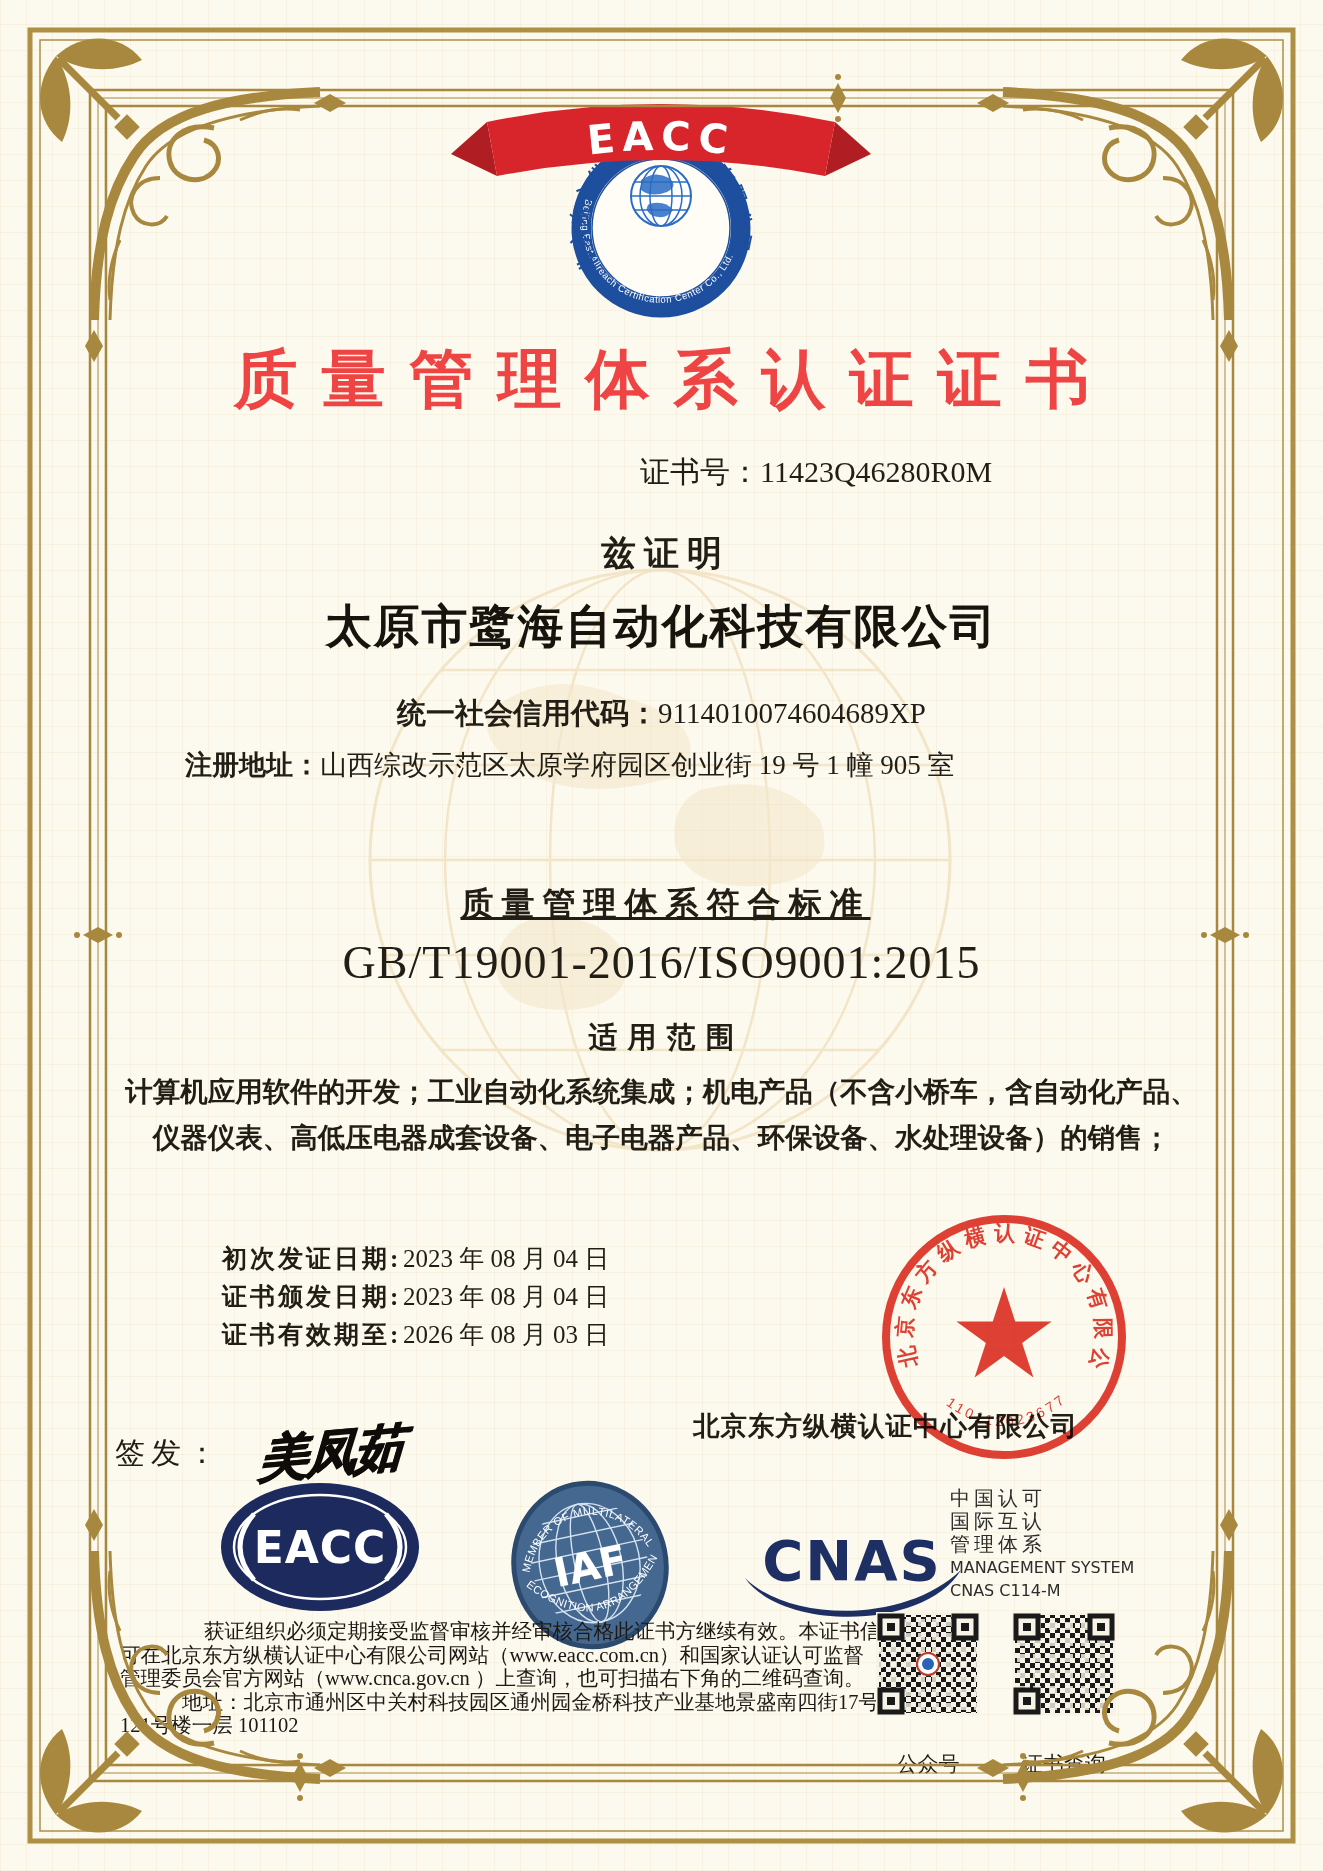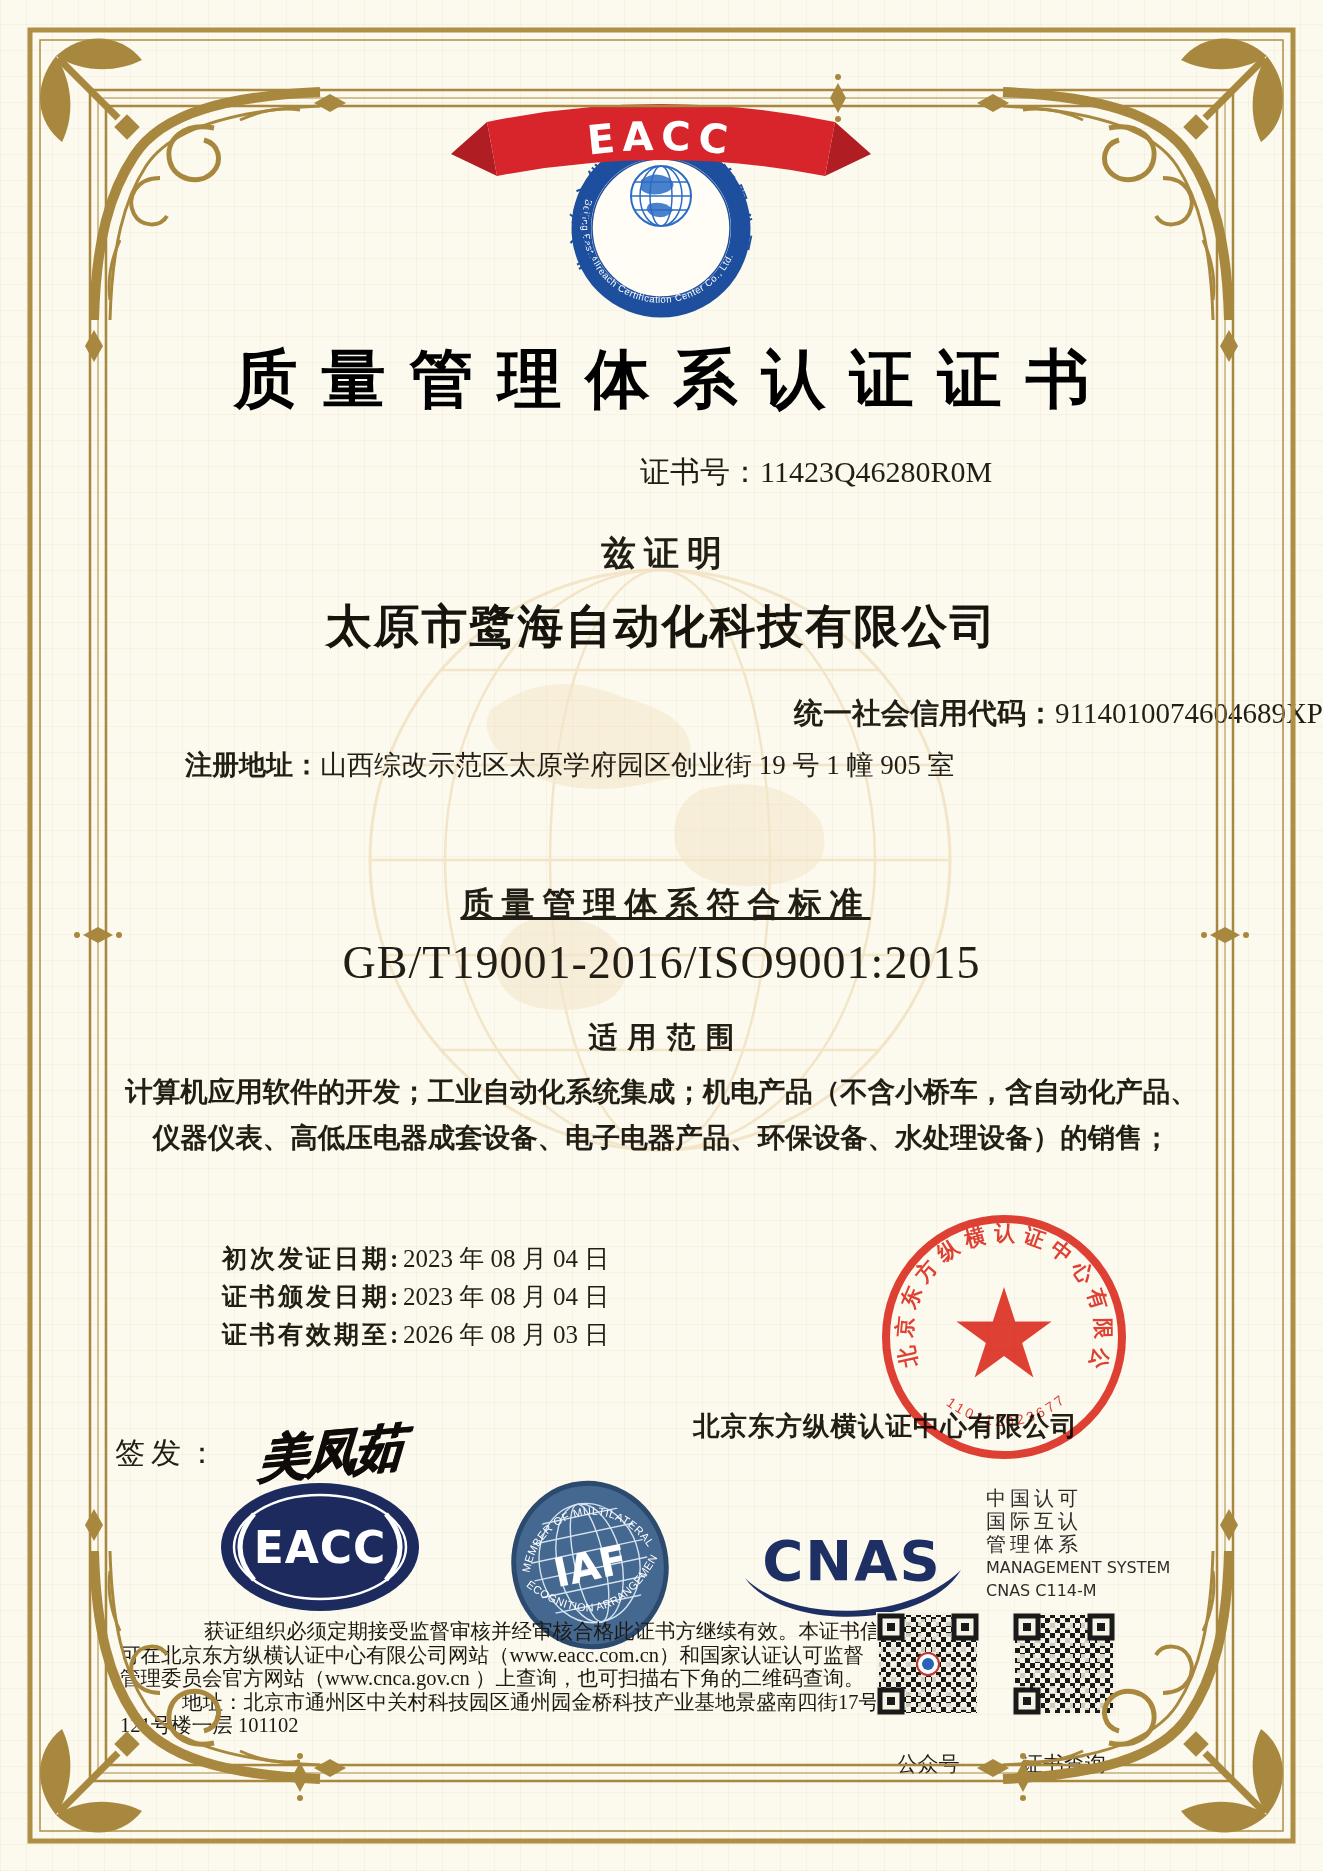--- a/index.html
+++ b/index.html
@@ -14,27 +14,27 @@
       repeating-linear-gradient(0deg, rgba(205,180,120,.10) 0 1px, transparent 1px 26px),
       repeating-linear-gradient(90deg, rgba(205,180,120,.10) 0 1px, transparent 1px 26px);
   }
   .abs{position:absolute;}
   .ctr{left:0;right:0;text-align:center;}
   svg{display:block;}
   .frame{left:0;top:0;z-index:3;pointer-events:none;}
   .wm{left:310px;top:560px;z-index:1;opacity:.5;}
   .toplogo{left:451px;top:92px;z-index:2;}
   .title{top:336px;z-index:2;font-family:"DejaVu Sans",sans-serif;font-weight:900;
-         font-size:64px;letter-spacing:24px;color:#000000;text-indent:24px;}
+         font-size:64px;letter-spacing:24px;color:#ef4444;text-indent:24px;}
   .certno{top:452px;left:640px;z-index:2;font-size:30px;}
   .certno .lbl{font-weight:400;}
   .certify{top:530px;z-index:2;font-size:35px;letter-spacing:8px;font-weight:600;text-indent:8px;}
   .company{top:596px;z-index:2;font-family:"DejaVu Sans",sans-serif;font-weight:900;
            font-size:46px;letter-spacing:2px;color:#17130d;}
-  .credit{top:694px;z-index:2;font-size:29px;text-align:right;}
+  .credit{top:694px;z-index:2;font-size:29px;}
   .credit .lbl{font-weight:700;}
   .addr{top:744px;left:185px;z-index:2;font-size:27px;line-height:43px;}
   .addr .lbl{font-weight:700;}
   .stdhead{top:882px;z-index:2;font-size:33px;font-weight:700;letter-spacing:8px;text-indent:8px;text-decoration:underline;}
   .stdcode{top:936px;z-index:2;font-size:46px;letter-spacing:1px;}
   .scopehead{top:1018px;z-index:2;font-size:29px;font-weight:600;letter-spacing:10px;text-indent:10px;}
   .scope{top:1068px;z-index:2;font-family:"DejaVu Sans",sans-serif;font-weight:600;
          font-size:27.5px;line-height:46px;}
   .dates{top:1240px;left:222px;z-index:2;font-size:25px;line-height:38px;}
   .dates .lbl{display:inline-block;width:181px;letter-spacing:3px;font-weight:600;}
@@ -43,21 +43,21 @@
   .stamp{left:874px;top:1207px;z-index:4;mix-blend-mode:multiply;opacity:.93;}
   .issuer{top:1408px;left:693px;z-index:3;font-size:26.5px;font-weight:600;letter-spacing:1px;}
   .signrow{top:1420px;left:115px;z-index:2;display:flex;align-items:center;gap:35px;}
   .signrow .lbl{font-size:30px;letter-spacing:6px;}
   .signature{font-family:"DejaVu Serif",serif;font-style:italic;font-weight:900;font-size:50px;
              color:#0e0b08;transform:rotate(-5deg) skewX(-8deg);letter-spacing:-2px;
              text-shadow:1.5px 0 currentColor,0 1px currentColor;}
   .logo-eacc{left:214px;top:1478px;z-index:2;}
   .logo-iaf{left:495px;top:1480px;z-index:2;}
   .logo-cnas{left:737px;top:1528px;z-index:2;}
-  .accred{left:950px;top:1487px;z-index:2;color:#2e2d2b;font-family:"DejaVu Sans",sans-serif;margin-left:36px;}
+  .accred{left:950px;top:1487px;z-index:2;color:#2e2d2b;font-family:"DejaVu Sans",sans-serif;}
   .accred .cn{font-size:20px;letter-spacing:4px;line-height:23px;}
   .accred .en{font-size:16px;line-height:23px;}
   .notice{left:120px;top:1620px;z-index:2;font-size:20.5px;line-height:23.5px;color:#1d1812;}
   .notice .ln{white-space:nowrap;}
   .notice .ln.i1{padding-left:84px;}
   .notice .ln.i4{padding-left:62px;}
   .qr{z-index:2;}
   .qr1{left:876px;top:1612px;}
   .qr2{left:1012px;top:1612px;}
   .qrlabel{z-index:2;top:1750px;font-size:21px;text-align:center;}

